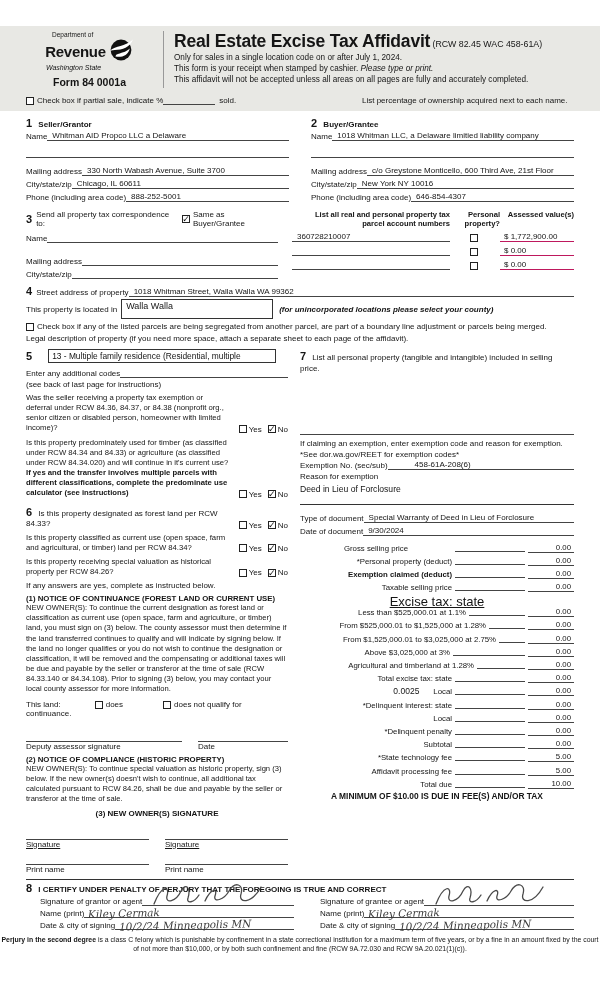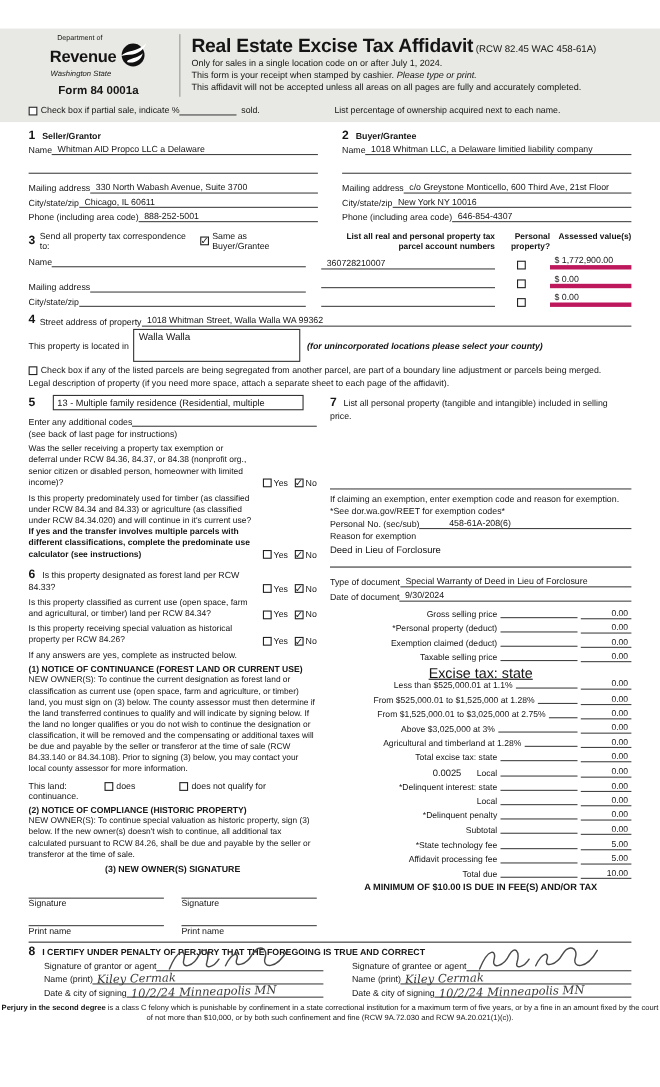--- a/index.html
+++ b/index.html
@@ -15,21 +15,21 @@
   .dept-line1 { font-size: 6.5px; margin-left: 26px; text-align:left; }
   .rev-row { display:flex; align-items:center; justify-content:center; }
   .rev-word { font-size: 15px; font-weight: bold; letter-spacing: -0.3px; }
   .dept-state { font-size: 7px; font-style: italic; margin-left: 20px; text-align:left; }
   .form-num { font-size: 10.5px; font-weight: bold; margin-top: 5px; }
   .title-block { padding-left: 10px; flex: 1; }
   .main-title { font-size: 17.5px; font-weight: bold; letter-spacing: -0.2px; display:inline; }
   .title-rcw { font-size: 8.8px; font-weight: normal; }
   .subline { font-size: 8.2px; line-height: 1.35; }
   .partial-row { display: flex; margin-top: 8px; align-items: flex-end; }
-  .partial-left { width: 278px; display: flex; align-items: flex-end; }
+  .partial-left { width: 336px; display: flex; align-items: flex-end; }
   .cbx { width: 8px; height: 8px; border: 1px solid #222; display: inline-flex;
          align-items: center; justify-content: center; font-size: 9px; font-weight: bold;
          line-height: 8px; background: #fff; flex: none; margin-right: 3px; overflow: visible; }
   .blank { display: inline-block; border-bottom: 1px solid #444; }
   .content { padding: 0 26px; }
   .line { display: flex; align-items: flex-end; }
   .lbl { white-space: nowrap; flex: none; }
   .fill { flex: 1; border-bottom: 1px solid #444; position: relative; min-height: 9px; }
   .fv { padding-left: 5px; white-space: nowrap; }
   .secnum { font-size: 11px; font-weight: bold; margin-right: 4px; }
@@ -37,22 +37,22 @@
   .two-col { display: flex; gap: 22px; margin-top: 6px; }
   .col { flex: 1; min-width: 0; }
   .mt2 { margin-top: 2px; } .mt3 { margin-top: 3px; } .mt4 { margin-top: 4px; }
   .mt6 { margin-top: 6px; } .mt8 { margin-top: 8px; }
   .parcels { width: 282px; flex: none; }
   .parcel-hdr { display: flex; font-weight: bold; text-align: right; font-size: 7.6px; line-height: 1.2; }
   .ph1 { width: 158px; } .ph2 { width: 50px; } .ph3 { flex: 1; }
   .parcel-row { display: flex; align-items: flex-end; margin-top: 4px; }
   .pr1 { width: 158px; border-bottom: 1px solid #444; min-height: 10px; }
   .pr2 { width: 50px; display: flex; justify-content: center; }
-  .pr3 { flex: 1; border-bottom: 4px solid #be185d; min-height: 10px; padding-left: 4px; }
-  .located-box { border: 1px solid #333; width: 152px; height: 30px; font-size: 9px;
+  .pr3 { flex: 1; border-bottom: 1px solid #be185d; min-height: 10px; padding-left: 4px; }
+  .located-box { border: 1px solid #333; width: 152px; height: 20px; font-size: 9px;
                  padding: 1px 4px; background: #fff; flex: none; }
   .italic { font-style: italic; }
   .bold { font-weight: bold; }
   .legal-box { border: 1px solid #333; height: 42px; padding: 2px 4px; margin-top: 1px; }
   .mid { display: flex; margin-top: 6px; gap: 12px; }
   .mid-left { width: 262px; flex: none; }
   .mid-right { flex: 1; min-width: 0; }
   .code-box { border: 1px solid #333; padding: 1px 3px; font-size: 8.4px; width: 228px;
               white-space: nowrap; overflow: hidden; background: #fff; }
   .q { display: flex; align-items: flex-end; }
@@ -343,24 +343,34 @@
           <span class="cbx" style="margin-left:34px;">
               <span></span>
             </span>
           <span>does</span>
           <span class="cbx" style="margin-left:40px;">
               <span></span>
             </span>
           <span>does not qualify for</span>
         </div>
         <div>continuance.</div>
+        <div class="sig2" style="margin-top:14px;">
+          <div>
+            <div class="under"></div>
+            <div>Deputy assessor signature</div>
+          </div>
+          <div style="flex:0 0 90px;">
+            <div class="under"></div>
+            <div>Date</div>
+          </div>
+        </div>
         <div class="bold mt4" style="font-size:7.8px;">(2) NOTICE OF COMPLIANCE (HISTORIC PROPERTY)</div>
         <div class="body-sm">NEW OWNER(S): To continue special valuation as historic property, sign (3) below. If the new owner(s) doesn't wish to continue, all additional tax calculated pursuant to RCW 84.26, shall be due and payable by the seller or transferor at the time of sale.</div>
         <div class="bold mt4" style="text-align:center;">(3) NEW OWNER(S) SIGNATURE</div>
-        <div class="sig2" style="margin-top:12px;">
+        <div class="sig2" style="margin-top:12px;text-decoration:underline;">
           <div>
               <div class="under"></div>
                <div>Signature</div>
             </div>
           <div>
               <div class="under"></div>
                <div>Signature</div>
             </div>
         </div>
         <div class="sig2 mt6">
@@ -379,48 +389,48 @@
         <div class="q">
           <span class="qt" style="font-size:8px;"><span class="secnum">7</span>
           <span>List all personal property (tangible and intangible) included in selling price.</span></span>
         </div>
         <div style="height:52px;"></div>
         <div class="line">
             <span class="fill"></span>
           </div>
         <div class="mt4 body-sm" style="font-size:8px;">If claiming an exemption, enter exemption code and reason for exemption. *See dor.wa.gov/REET for exemption codes*</div>
         <div class="line">
-          <span class="lbl">Personal No. (sec/sub)</span>
+          <span class="lbl">Exemption No. (sec/sub)</span>
           <span class="fill"><span class="fv" style="padding-left:27px;">458-61A-208(6)</span></span>
         </div>
         <div class="mt2">Reason for exemption</div>
         <div class="mt3" style="font-size:8.6px;">Deed in Lieu of Forclosure</div>
         <div class="hr" style="margin-top:10px;"></div>
         <div class="line mt8">
           <span class="lbl">Type of document</span>
           <span class="fill"><span class="fv">Special Warranty of Deed in Lieu of Forclosure</span></span>
         </div>
         <div class="line mt3">
           <span class="lbl">Date of document</span>
           <span class="fill"><span class="fv">9/30/2024</span></span>
         </div>
 
         <div class="mt3">
           <div class="taxrow">
-              <span class="taxlbl" style="flex:1;">Gross selling price</span>
+              <span class="taxlbl" style="flex:1;text-align:center;">Gross selling price</span>
               <span class="taxfill" style="flex:0 0 70px;"></span>
               <span class="taxval">0.00</span>
             </div>
           <div class="taxrow">
               <span class="taxlbl" style="flex:1;">*Personal property (deduct)</span>
               <span class="taxfill" style="flex:0 0 70px;"></span>
               <span class="taxval">0.00</span>
             </div>
           <div class="taxrow">
-              <span class="taxlbl" style="flex:1;">Exemption claimed (deduct)</span>
+              <span class="taxlbl" style="flex:1;font-weight:bold;">Exemption claimed (deduct)</span>
               <span class="taxfill" style="flex:0 0 70px;"></span>
               <span class="taxval">0.00</span>
             </div>
           <div class="taxrow">
               <span class="taxlbl" style="flex:1;">Taxable selling price</span>
               <span class="taxfill" style="flex:0 0 70px;"></span>
               <span class="taxval">0.00</span>
             </div>
           <div class="excise-hdr">Excise tax: state</div>
           <div class="taxrow">

